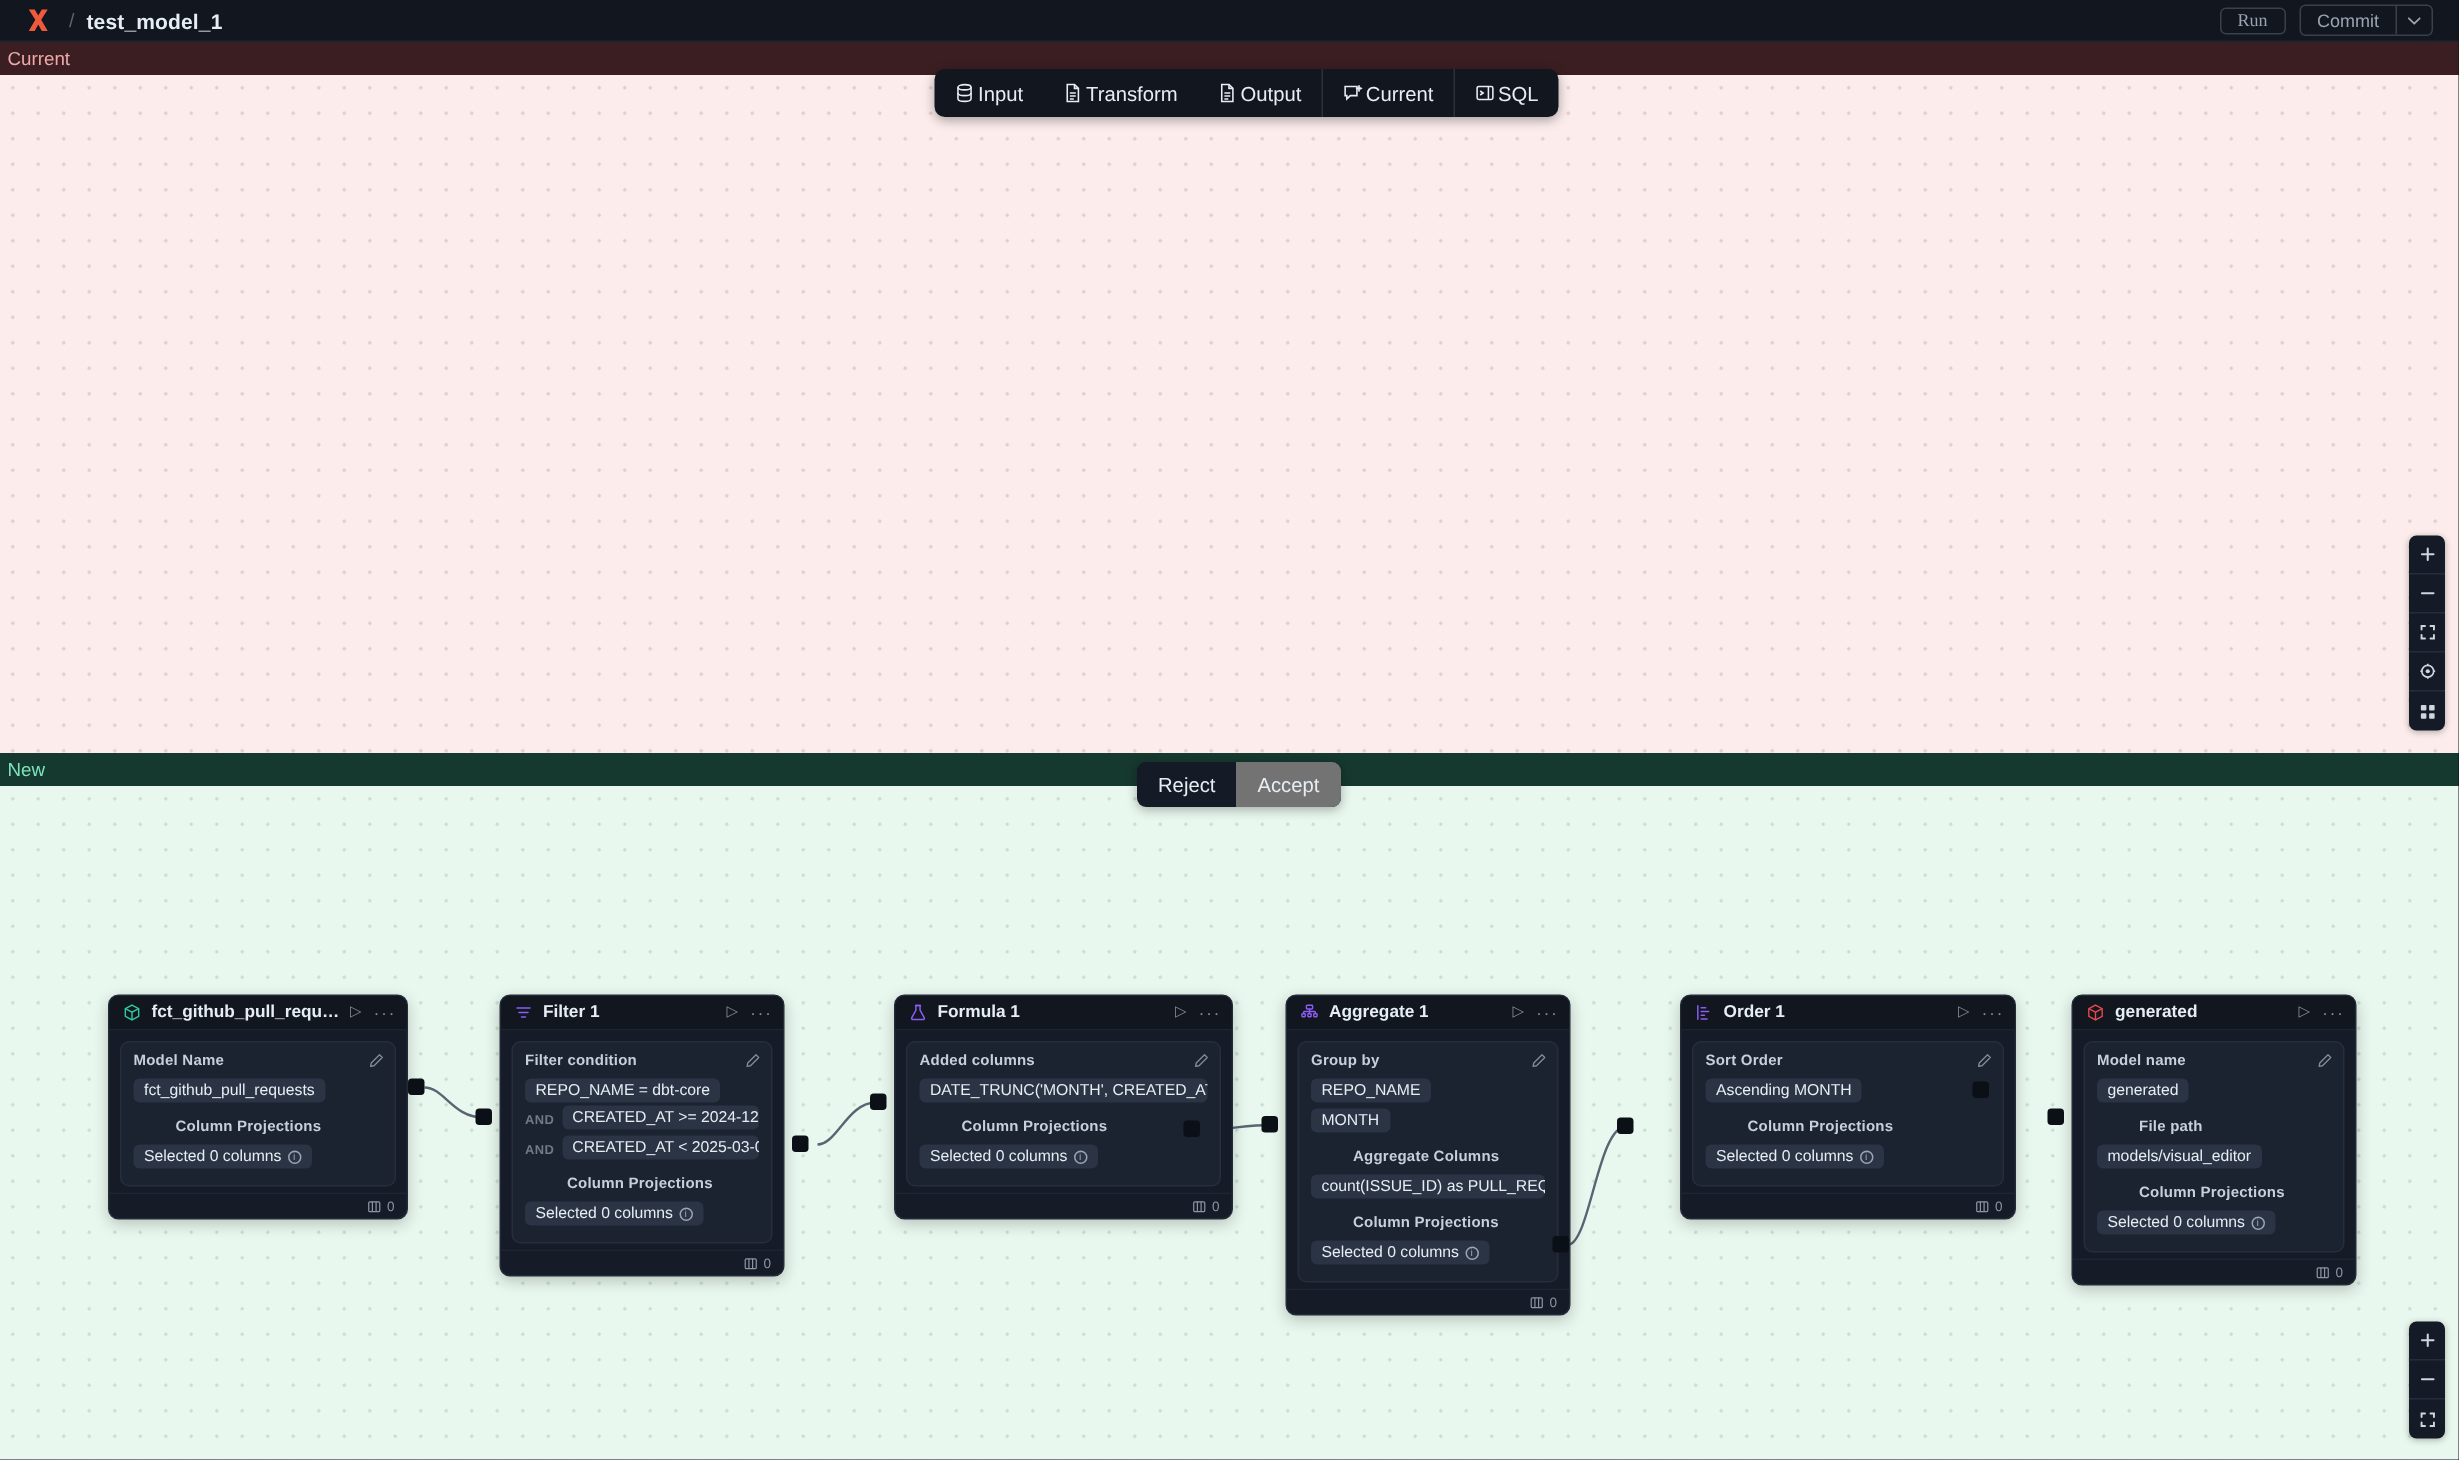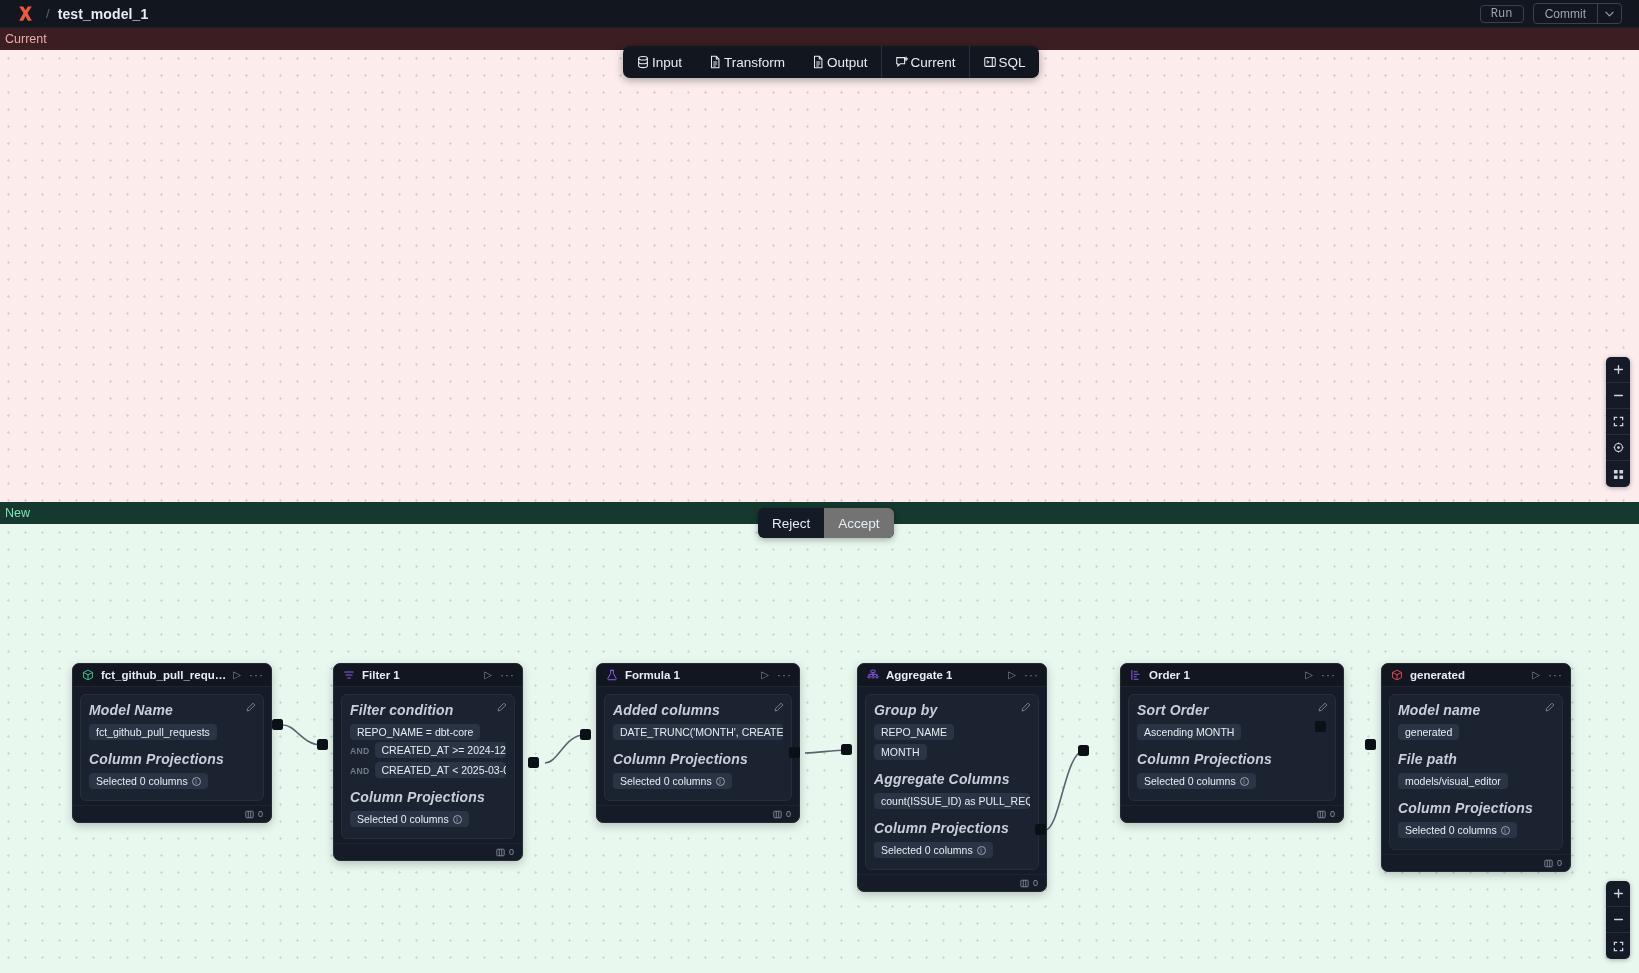--- a/index.html
+++ b/index.html
@@ -38,21 +38,21 @@
   }
   .topbar-right {
     margin-left: auto;
     display: flex; align-items: center; gap: 9px;
     padding-right: 9px;
   }
   .btn-run {
     min-width: 44px; height: 18px;
     border: 1px solid #39414f; border-radius: 4px;
     background: transparent; color: #9aa4b2;
-    font-size: 12px; font-family: Liberation Mono, monospace;
+    font-size: 12px; font-family: Liberation Serif, serif;
     display: flex; align-items: center; justify-content: center;
     padding: 0 10px;
   }
   .commit-group {
     display: flex; align-items: stretch;
     border: 1px solid #39414f; border-radius: 4px;
     height: 21px; overflow: hidden;
   }
   .btn-commit {
     color: #9aa4b2; font-size: 12px;
@@ -205,26 +205,25 @@
     border-radius: 6px;
     padding: 7px 8px 9px 8px;
     position: relative;
   }
   .edit-pencil {
     position: absolute; right: 7px; top: 7px;
     color: #7f8a99;
   }
   .edit-pencil svg { display: block; }
   .field-label {
-    font-size: 14px; font-weight: 700; color: #c7cfda;
+    font-size: 10px; font-weight: 700; color: #c7cfda;
     letter-spacing: .15px;
     margin-bottom: 4px;
-    font-style: italic;
-  }
-  .field-label.spaced { margin-top: 9px; }
+  }
+  .field-label.spaced { margin-top: 9px; margin-left: 28px; }
   .chip {
     display: inline-flex; align-items: center; gap: 4px;
     background: #2b3444;
     border-radius: 4px;
     padding: 2px 7px;
     font-size: 10.5px; color: #e6edf3;
     max-width: 100%;
     white-space: nowrap; overflow: hidden; text-overflow: ellipsis;
     margin-bottom: 2px;
   }
@@ -492,21 +491,21 @@
           <rect x="1" y="1.5" width="9" height="8" rx="1"></rect>
           <path d="M4 1.5 V9.5 M7 1.5 V9.5"></path>
         </svg>
     </span>
     <span>0</span>
   </div>
 </div>
 <div class="port" style="left:528px; top:757px;"></div>
 <div class="port" style="left:317px; top:739px;"></div>
 
-<div class="node" style="left:596px; top:663px; width:204px;">
+<div class="node" style="left:596px; top:663px; width:226px;">
   <div class="node-head">
     <span class="nh-icon">
       <svg width="12" height="12" viewBox="0 0 14 14" fill="none" stroke="#8b5cf6" stroke-width="1.15" stroke-linejoin="round">
         <path d="M5.4 1.5 V5.2 L2.2 11 C1.8 11.8 2.3 12.5 3.1 12.5 H10.9 C11.7 12.5 12.2 11.8 11.8 11 L8.6 5.2 V1.5 Z"></path>
         <path d="M4.6 1.5 H9.4"></path>
       </svg>
     </span>
     <span class="node-title">Formula 1</span>
     <span class="node-head-actions">
       <span class="nh-play">▷</span>

